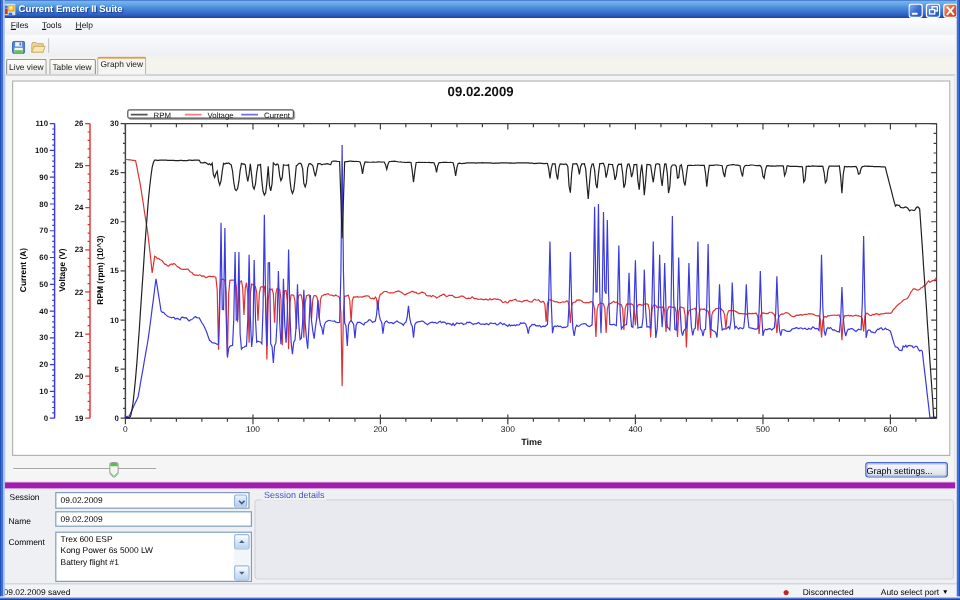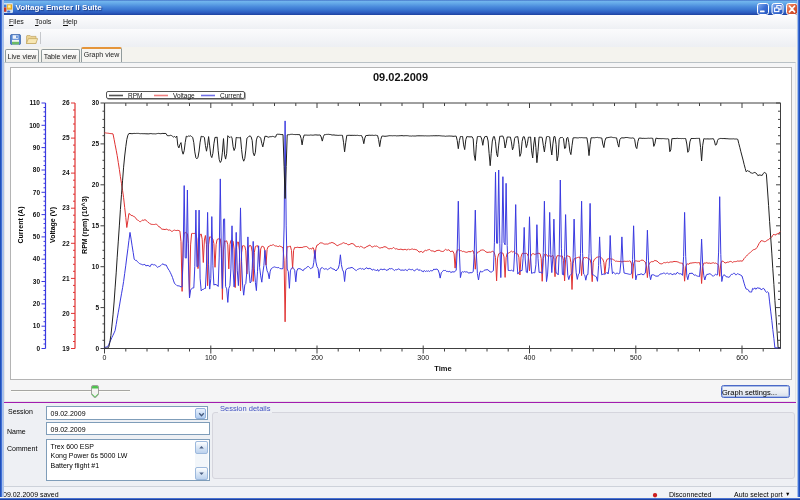--- a/index.html
+++ b/index.html
@@ -48,21 +48,21 @@
 #legend { left:106px; top:90.5px; width:139px; height:8.5px; background:#fff; border:1px solid #555;
   border-radius:2px; box-shadow:1px 1px 0 #aaa; }
 
 
 #slider-track { left:11px; top:390px; width:119px; height:2px; border-top:1px solid #a6a6a2; border-bottom:1px solid #fcfcf8; }
 #graphsettings { left:721px; top:384.5px; width:69px; height:13.5px; border:1px solid #4b69c8; border-radius:2.5px;
   background:linear-gradient(#f7f8fb,#e8ecf3 60%,#d4dcea); box-shadow:inset 0 0 0 1px #a9bce6; font-size:7.5px; color:#000;
   padding-top:2.2px; }
 
 
-#bottompanel { left:4px; top:401.5px; width:792px; height:85px; background:#eef0f4; border-top:1px solid #a21caf; }
+#bottompanel { left:4px; top:401.5px; width:792px; height:85px; background:#eef0f4; border-top:5px solid #a21caf; }
 .flabel { position:absolute; font-size:7px; color:#000; }
 .field { position:absolute; background:#fff; border:1px solid #7f9db9; font-size:7px; color:#000; }
 #combo { left:42px; top:3.5px; width:161.5px; height:13.5px; }
 #combo-text { position:absolute; left:3.5px; top:2.8px; }
 #combo-btn { position:absolute; right:0.5px; top:0.5px; width:11px; height:11.5px; border-radius:2px;
   background:linear-gradient(#eaf2fd,#c8dcf5 60%,#b0ccf0); border:1px solid #93b2dd; }
 #namebox { left:42px; top:19.5px; width:163.5px; height:12.5px; padding:2.5px 0 0 3.5px; }
 #commentbox { left:42px; top:36.5px; width:163.5px; height:41.5px; padding:1.5px 0 0 3.5px; line-height:9.8px; }
 #sb { position:absolute; right:0.5px; top:0.5px; width:13px; height:39.5px; background:#f2f6fa; }
 .sbtn { position:absolute; left:0; width:13px; height:13px; border-radius:2px; border:1px solid #9db9dd;
@@ -78,21 +78,21 @@
   <div class="abs" id="titlebar"></div>
   <svg class="abs" id="title-icon" viewBox="0 0 10 10">
     <rect x="0" y="0" width="10" height="10" rx="1.2" fill="#cfe0f2"></rect>
     <rect x="0.8" y="1.6" width="2.6" height="2.6" fill="#3a7ad8"></rect>
     <rect x="0.8" y="4.4" width="2.6" height="4.4" fill="#c43828"></rect>
     <rect x="3.9" y="1.4" width="5.3" height="5.2" fill="#e8a820"></rect>
     <rect x="4.6" y="2.1" width="3.4" height="3.2" fill="#ffd75e"></rect>
     <rect x="5.2" y="2.6" width="1.8" height="1.6" fill="#fff2b0"></rect>
     <path d="M4.2 8 Q5.5 6.9 7.2 8 L7.2 9.4 L4.2 9.4 Z" fill="#3a6ad0"></path>
   </svg>
-  <div class="abs" id="title-text">Voltage Emeter II Suite</div>
+  <div class="abs" id="title-text">Current Emeter II Suite</div>
   <svg class="abs" style="left:757px;top:2.5px" width="42" height="12" viewBox="0 0 42 12">
     <defs>
       <linearGradient id="bg1" x1="0" y1="0" x2="1" y2="1">
         <stop offset="0" stop-color="#8db4f2"></stop>
         <stop offset="0.5" stop-color="#3d6fd4"></stop>
         <stop offset="1" stop-color="#2353bc"></stop>
       </linearGradient>
       <linearGradient id="bg2" x1="0" y1="0" x2="1" y2="1">
         <stop offset="0" stop-color="#f0a080"></stop>
         <stop offset="0.45" stop-color="#e0603a"></stop>

